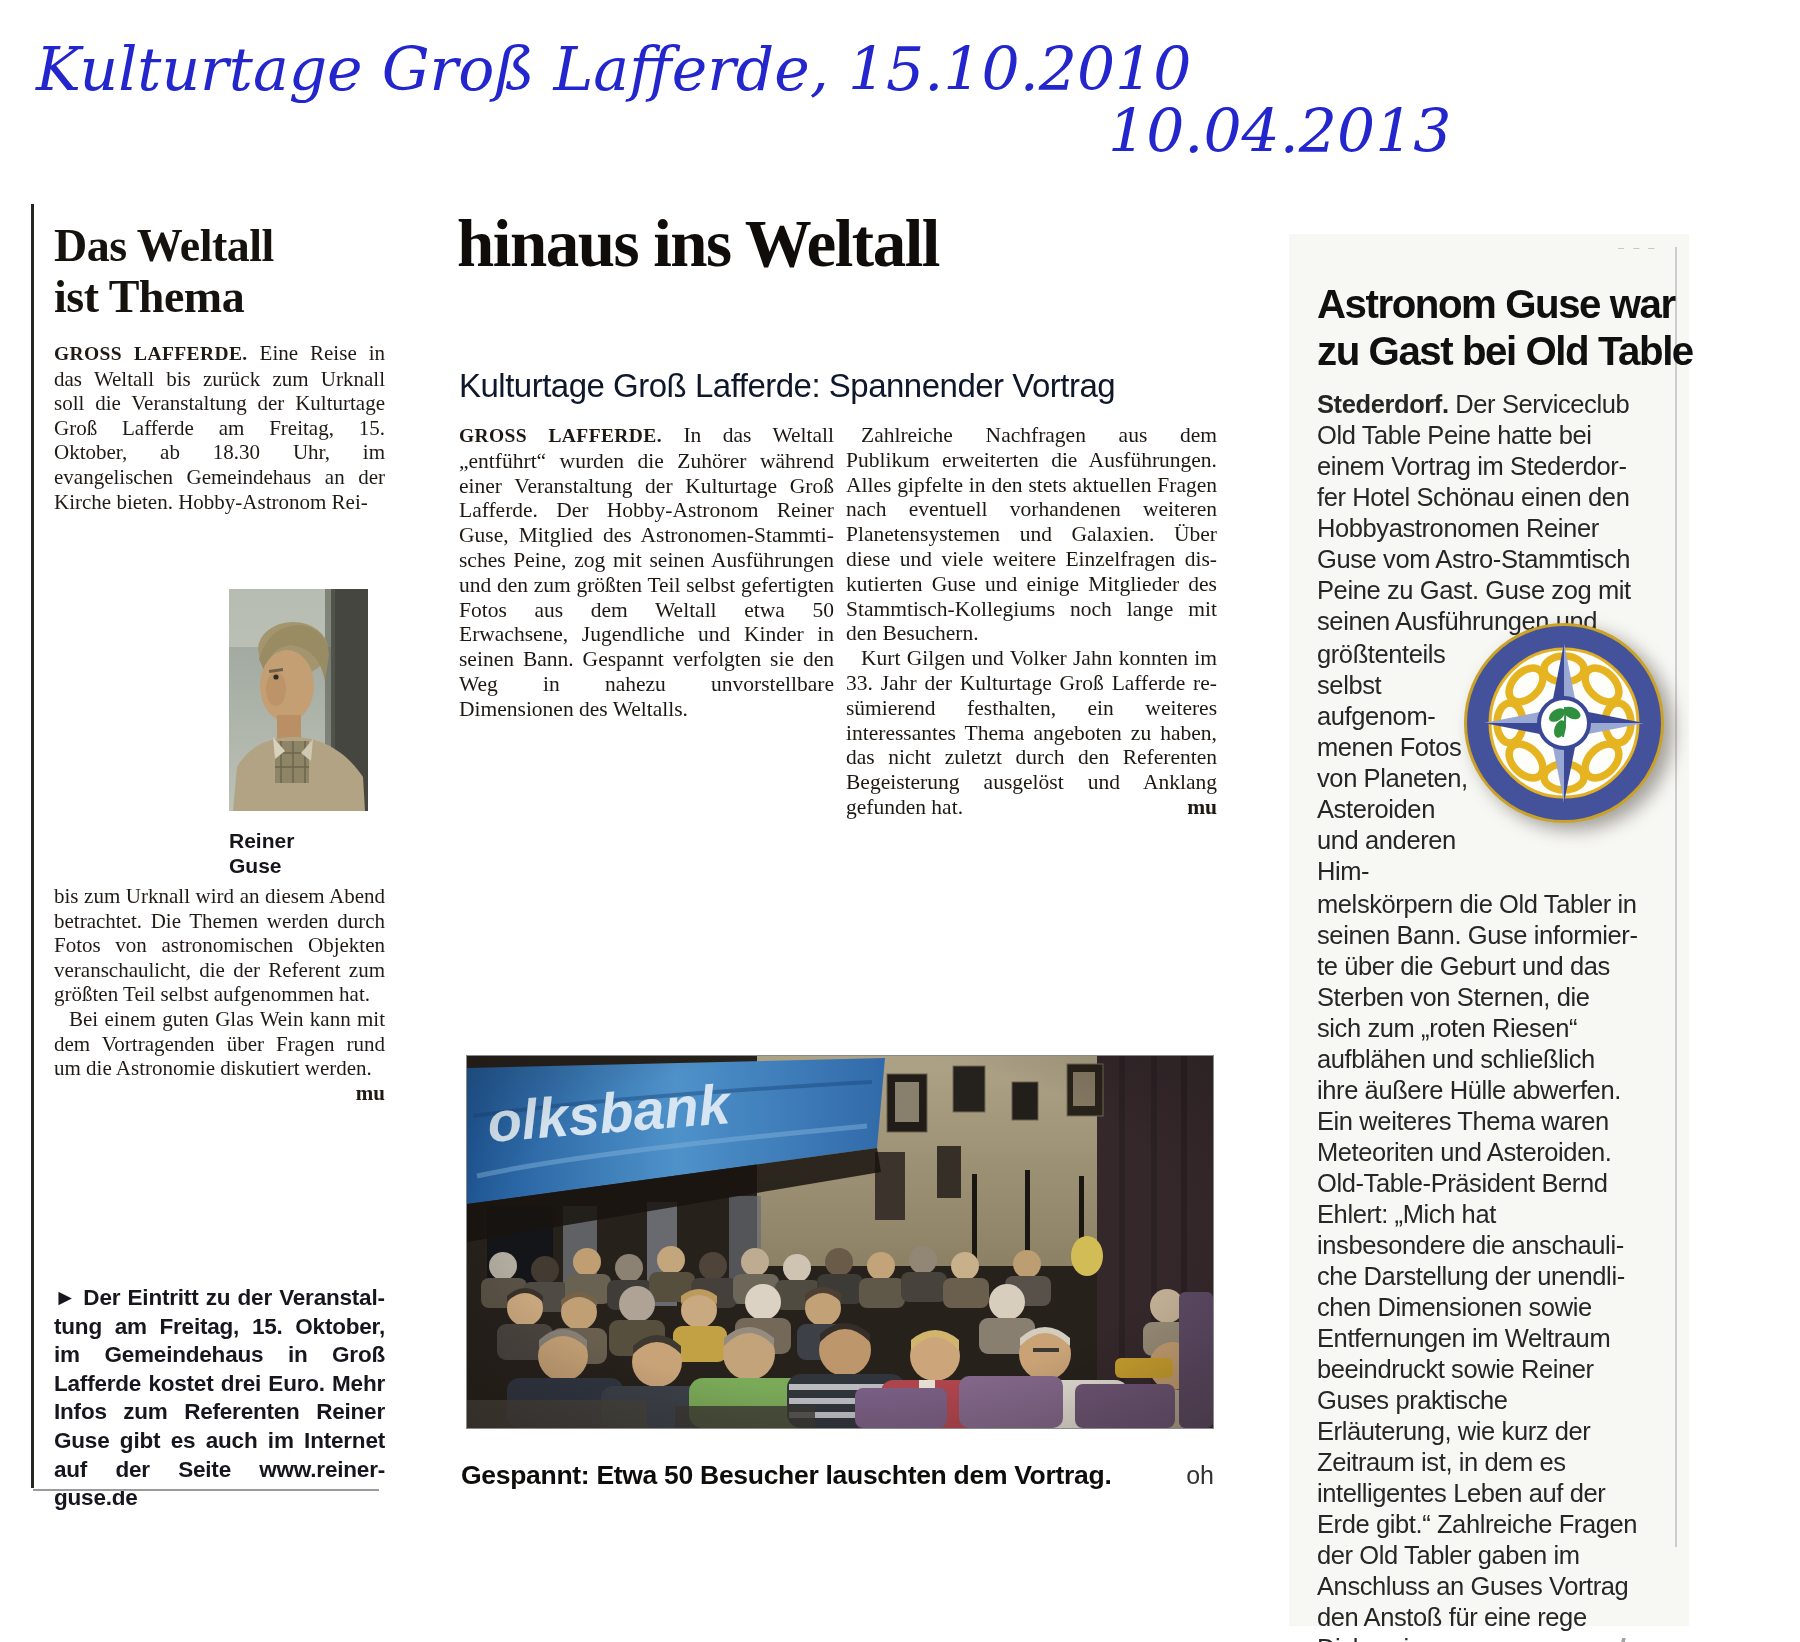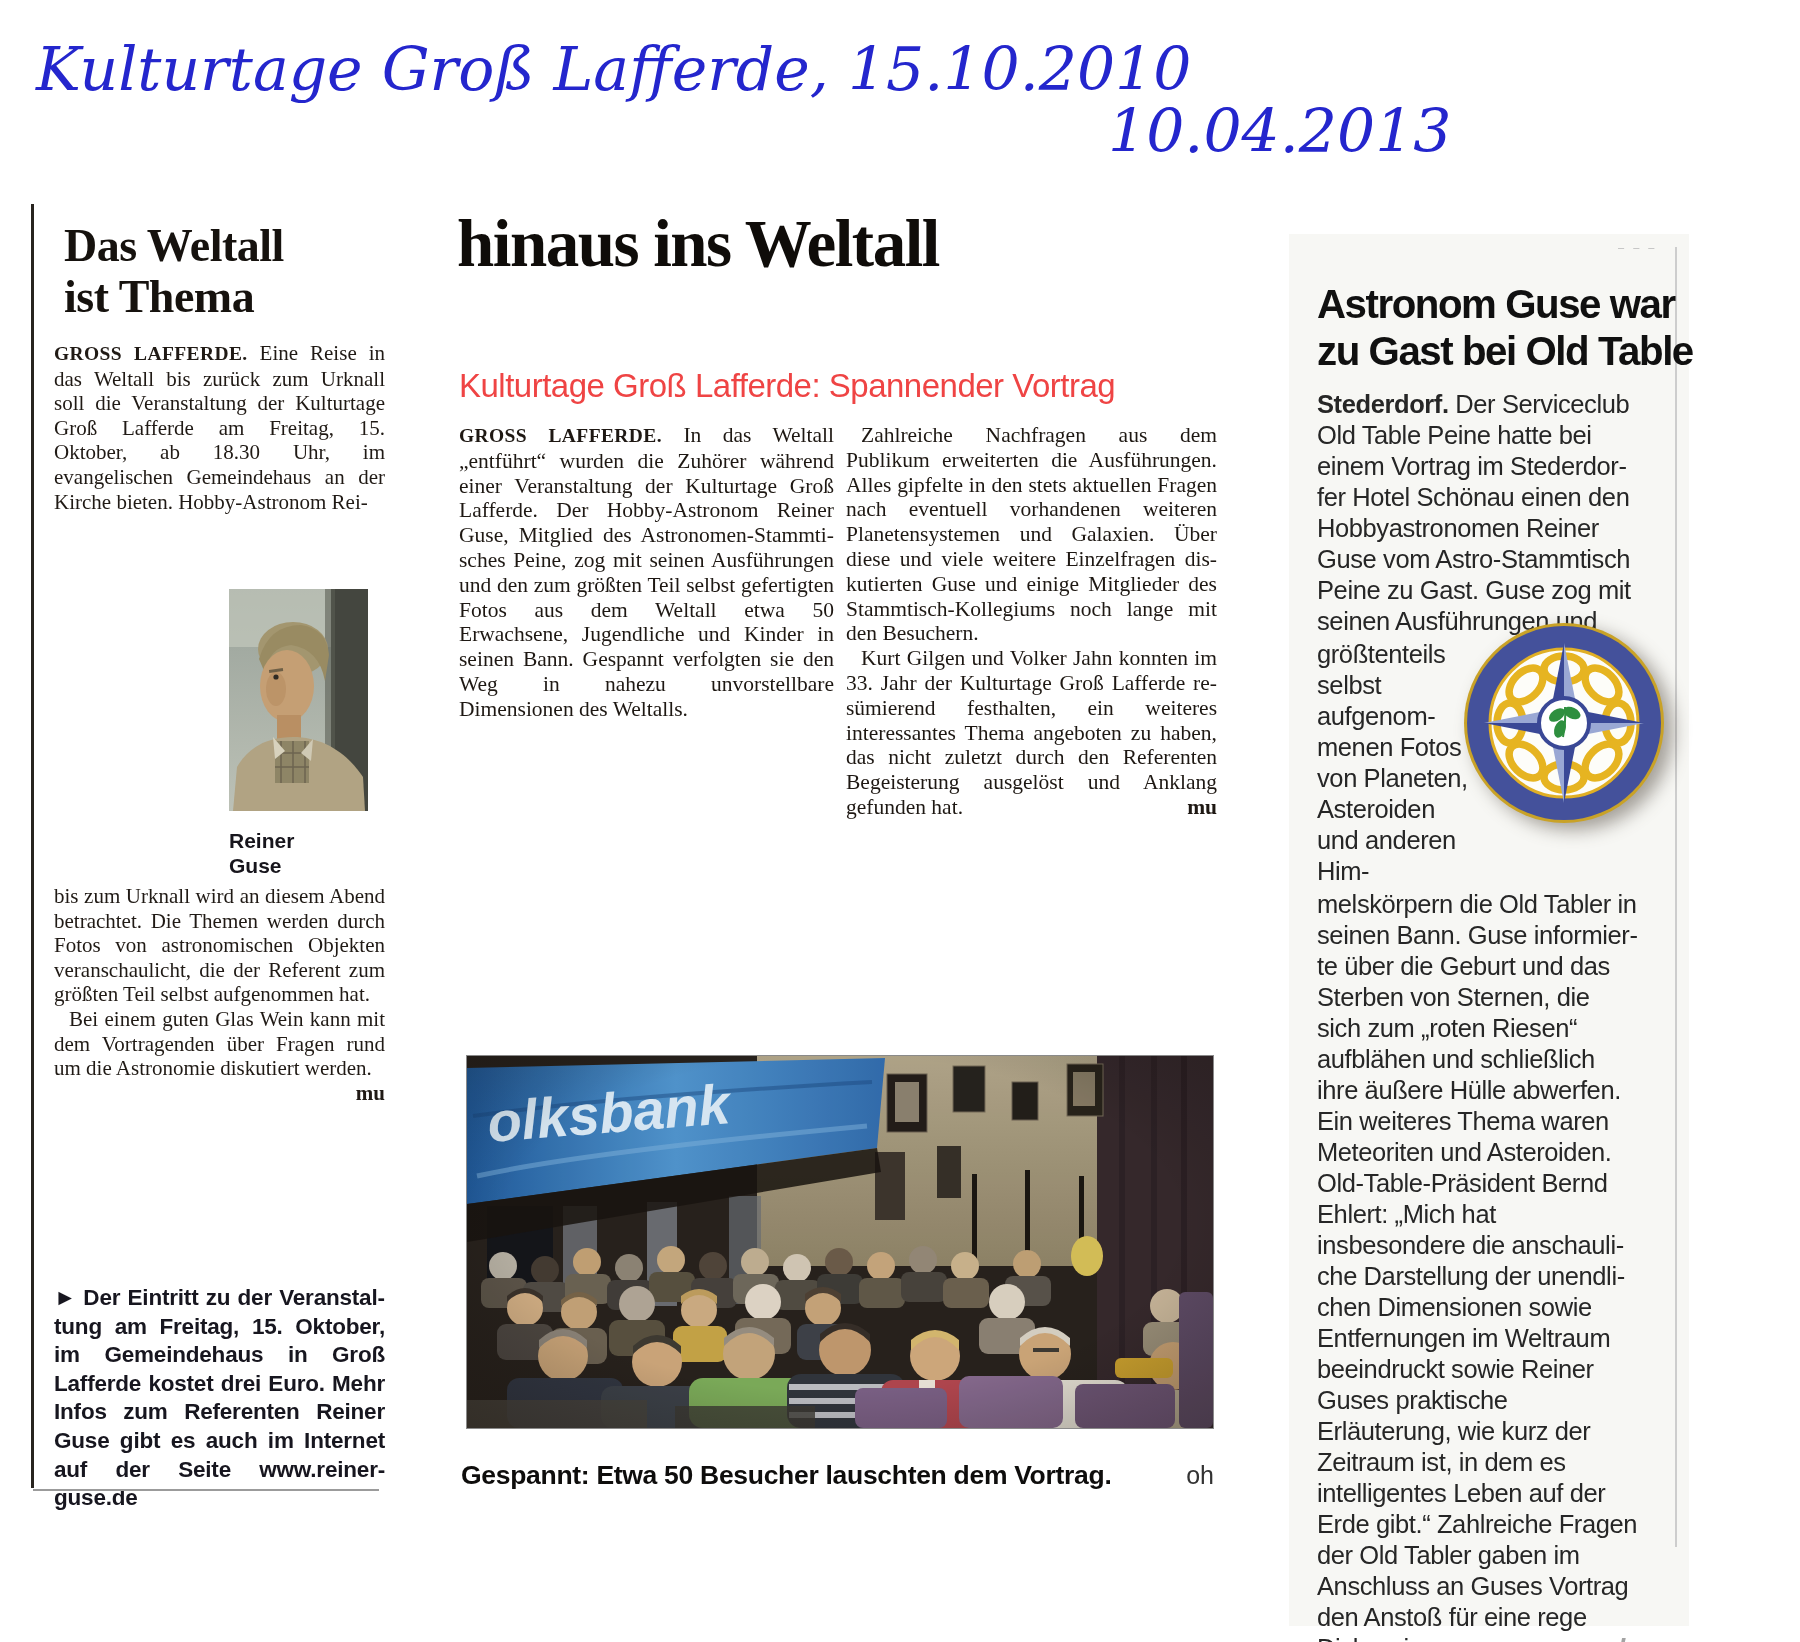--- a/index.html
+++ b/index.html
@@ -19,21 +19,21 @@
   .leadin{font-weight:bold;font-size:19.5px;letter-spacing:0.4px;}
   .indent{text-indent:15px;}
   .byline-right{text-align:right;font-weight:bold;font-size:21px;}
   .photocap-left{font-family:"Liberation Sans",sans-serif;font-weight:bold;
       font-size:21px;line-height:25px;color:#17151c;}
   .infobox{font-family:"Liberation Sans",sans-serif;font-weight:bold;
       font-size:22.5px;line-height:28.6px;text-align:justify;color:#17161f;letter-spacing:-0.2px;}
   
   .headline-serif-lg{font-family:"Liberation Serif",serif;font-weight:bold;
       font-size:67px;line-height:73px;color:#0f0c09;letter-spacing:-1.5px;}
-  .subhead{font-family:"Liberation Sans",sans-serif;font-size:33px;color:#ef4444;letter-spacing:-0.5px;}
+  .subhead{font-family:"Liberation Sans",sans-serif;font-size:33px;color:#0f172a;letter-spacing:-0.5px;}
   .bodyserif2{font-size:21.5px;line-height:24.8px;text-align:justify;color:#1e1813;}
   .bodyserif2 p{margin:0;}
   .mu-overlay{margin-top:-24.8px;text-align:right;font-weight:bold;font-size:21.5px;}
   .caption-row{display:flex;justify-content:space-between;align-items:baseline;
       font-family:"Liberation Sans",sans-serif;}
   .caption-main{font-weight:bold;font-size:26.5px;letter-spacing:-0.3px;color:#0e0d0c;}
   .caption-credit{font-size:25px;color:#333;}
   
   .rightbg{background:#f7f7f4;}
   .headline-sans{font-family:"Liberation Sans",sans-serif;font-weight:bold;
@@ -52,21 +52,21 @@
 </head>
 <body>
 
 <div id="page">
 
   <div class="abs bluetitle" style="left:36px;top:34px;">Kulturtage Groß Lafferde, 15.10.2010</div>
   <div class="abs bluetitle" style="left:1108px;top:96px;">10.04.2013</div>
 
   <div class="abs vrule" style="left:31px;top:204px;height:1284px;"></div>
 
-  <div class="abs headline-serif-sm" style="left:64px;top:220px;width:340px;">
+  <div class="abs headline-serif-sm" style="left:54px;top:220px;width:340px;">
     <div>Das Weltall</div>
     <div>ist Thema</div>
   </div>
 
   <div class="abs bodyserif" style="left:54px;top:341px;width:331px;height:224px;overflow:hidden;">
     <p><span class="leadin">GROSS LAFFERDE.</span><span> Eine Reise in das Weltall bis zurück zum Urknall soll die Veranstaltung der Kulturtage Groß Lafferde am Freitag, 15. Oktober, ab 18.30 Uhr, im evangelischen Gemeindehaus an der Kirche bieten. Hobby-Astronom Rei-</span></p>
   </div>
 
 
   <div class="abs" style="left:229px;top:589px;width:139px;height:222px;">

